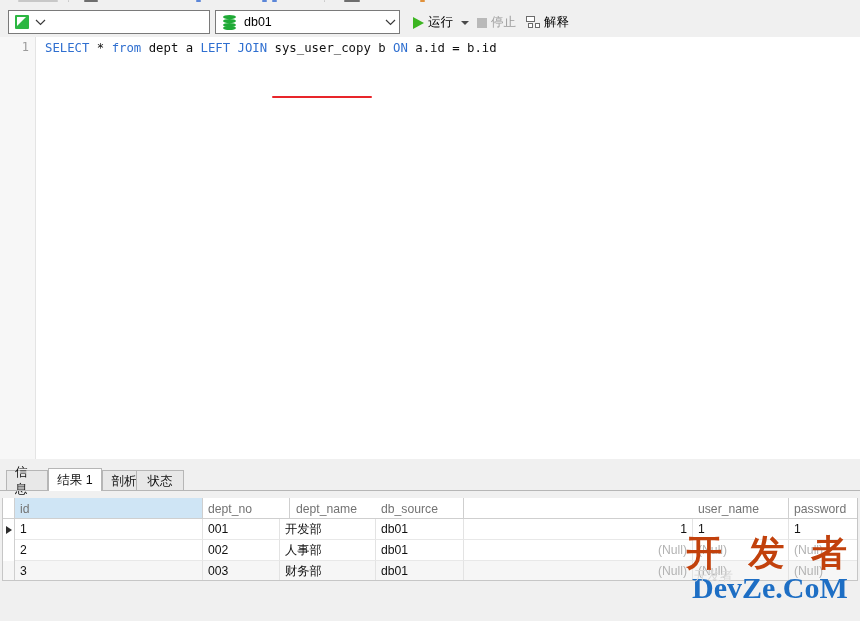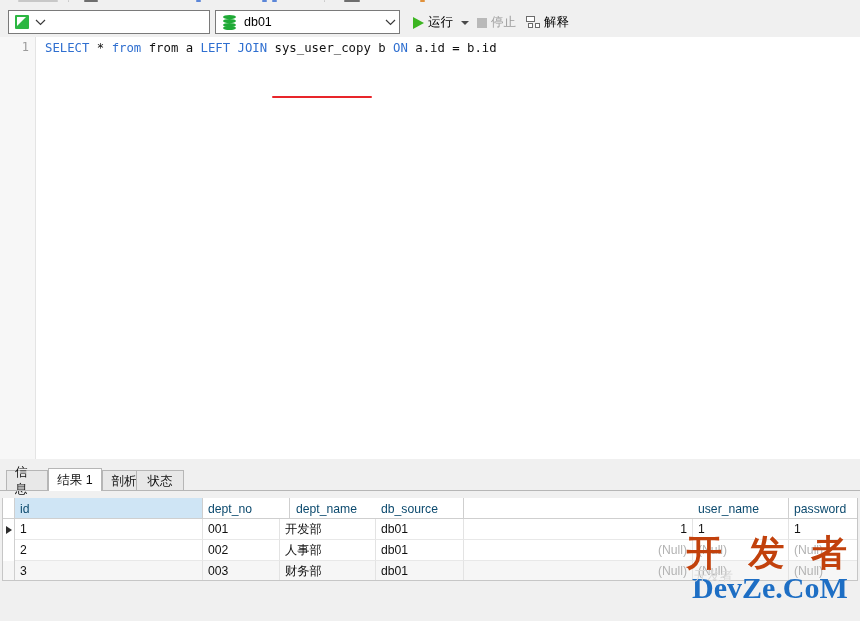--- a/index.html
+++ b/index.html
@@ -130,21 +130,21 @@
     position:absolute;left:2px;top:39px;width:856px;height:83px;
     background:#ffffff;border:1px solid #c6c6c6;border-top:none;box-sizing:border-box;
     overflow:hidden;
   }
   .ghead{position:absolute;left:0;top:0;width:856px;height:21px;background:#ffffff;}
   .ghead:after{content:"";position:absolute;left:0;bottom:0;width:856px;height:1px;background:#cfcfcf;}
   .hc{
     position:absolute;top:0;height:21px;box-sizing:border-box;
     border-right:1px solid #cfcfcf;
     display:flex;align-items:center;padding-left:5px;
-    font-size:12.2px;color:#0c4a6e;background:#ffffff;white-space:nowrap;overflow:hidden;
+    font-size:12.2px;color:#737373;background:#ffffff;white-space:nowrap;overflow:hidden;
   }
   .hc.sel{background:#cfe5f5;}
   .hc.corner{padding:0;border-right:1px solid #cfcfcf;background:#ffffff;}
 
   .grow{position:absolute;left:0;height:21px;width:856px;}
   .grow.alt{background:#f6f6f6;}
   .grow .rowhdr{
     position:absolute;left:0;top:0;width:12px;height:21px;
     border-right:1px solid #cfcfcf;box-sizing:border-box;
     background:#ffffff;display:flex;align-items:center;justify-content:center;
@@ -248,21 +248,21 @@
           </span>
       </span>
       <span>解释</span>
     </div>
   </div>
 
   <div class="editor">
     <div class="gutter">
       <span class="lineno">1</span>
     </div>
-    <div class="code" id="codeline"><span class="kw">SELECT</span><span class="plain"> * </span><span class="kw">from</span><span class="plain"> from a </span><span class="kw">LEFT</span><span class="plain"> </span><span class="kw">JOIN</span><span class="plain"> sys_user_copy b </span><span class="kw">ON</span><span class="plain"> a.id = b.id</span></div>
+    <div class="code" id="codeline"><span class="kw">SELECT</span><span class="plain"> * </span><span class="kw">from</span><span class="plain"> dept a </span><span class="kw">LEFT</span><span class="plain"> </span><span class="kw">JOIN</span><span class="plain"> sys_user_copy b </span><span class="kw">ON</span><span class="plain"> a.id = b.id</span></div>
     <div class="redline"></div>
   </div>
 
   <div class="bottom">
     <div class="tabrow" id="tabrow">
         <div class="tab" style="left: 6px; width: 42px;">信息</div>
         <div class="tab active" style="left: 48px; width: 54px;">结果 1</div>
         <div class="tab" style="left: 102px; width: 44px;">剖析</div>
         <div class="tab" style="left: 136px; width: 48px;">状态</div>
       </div>

